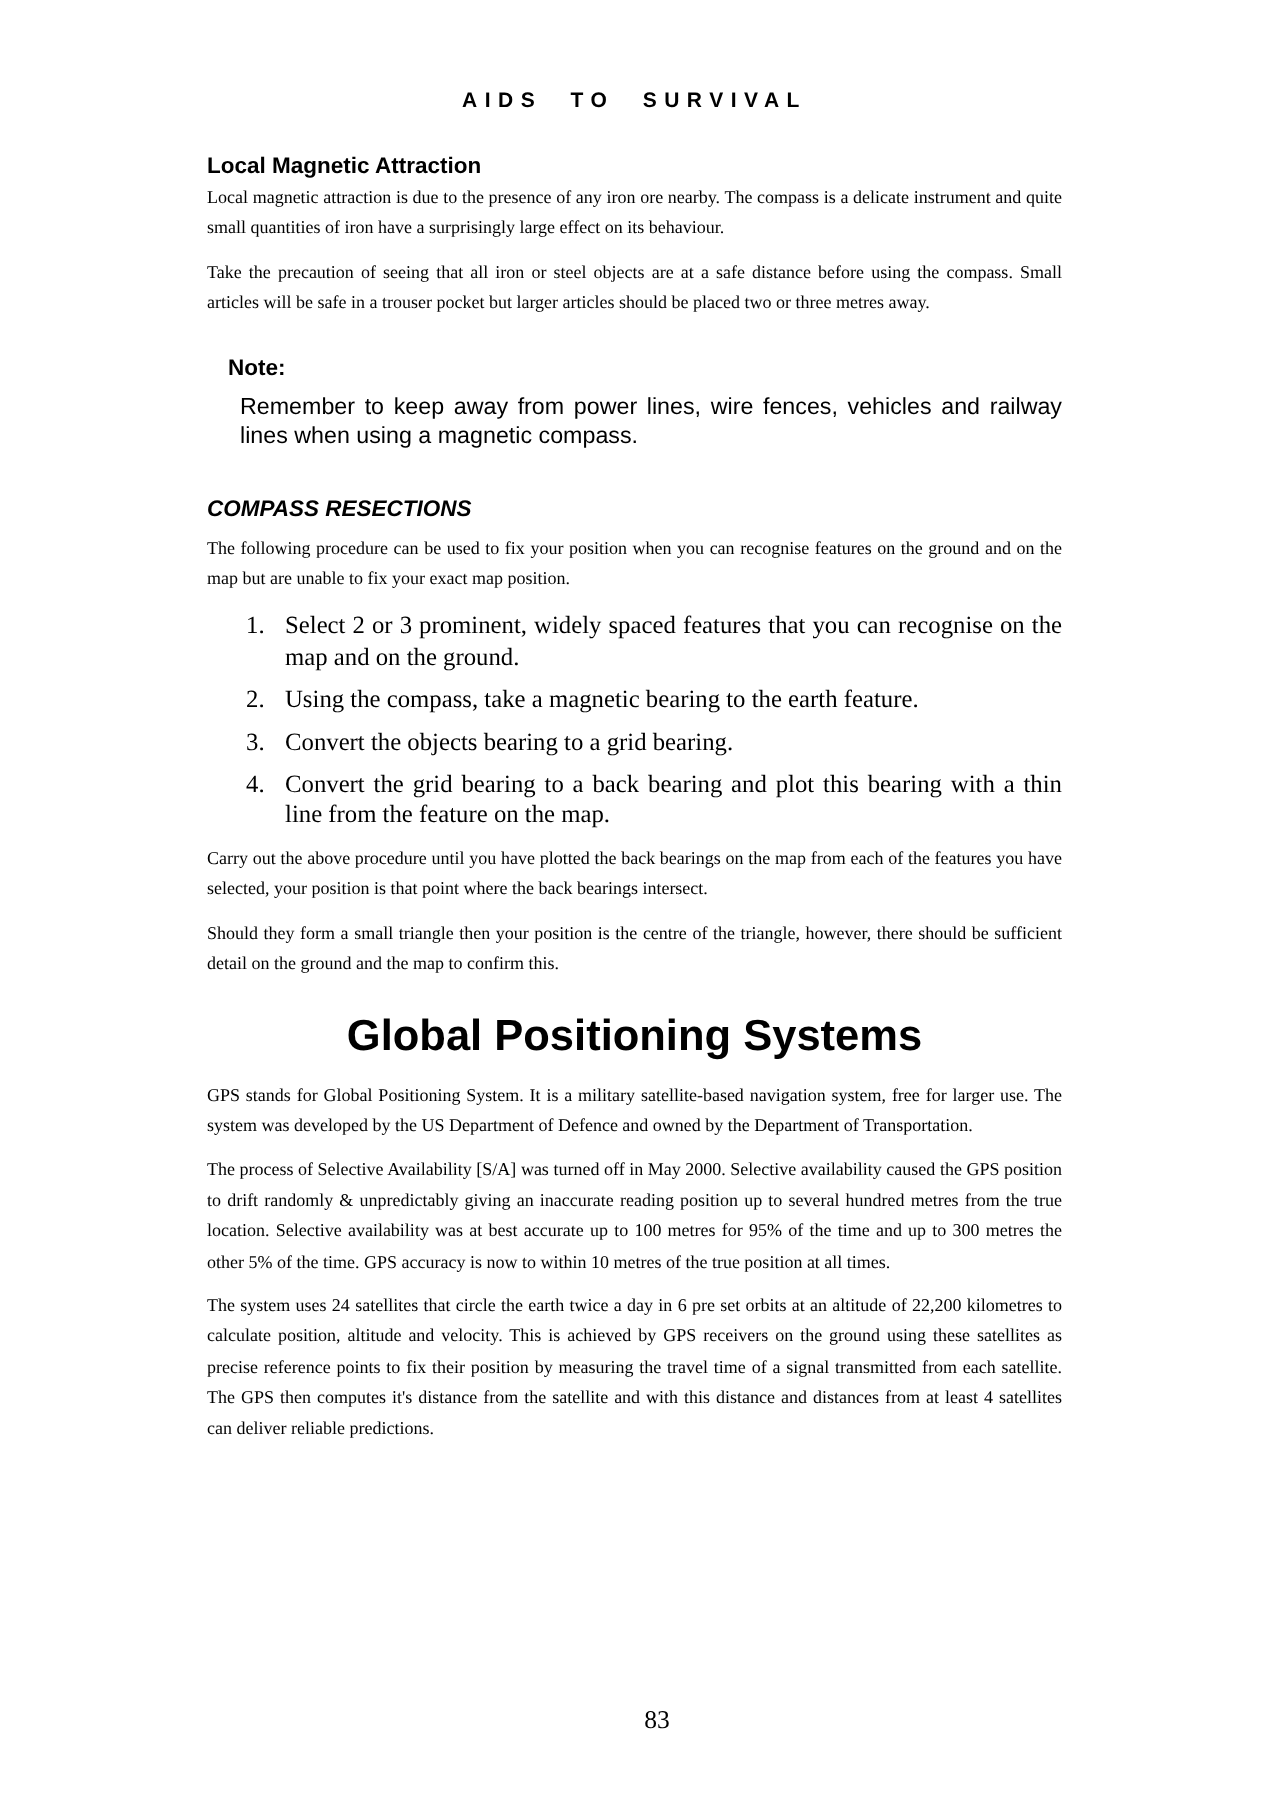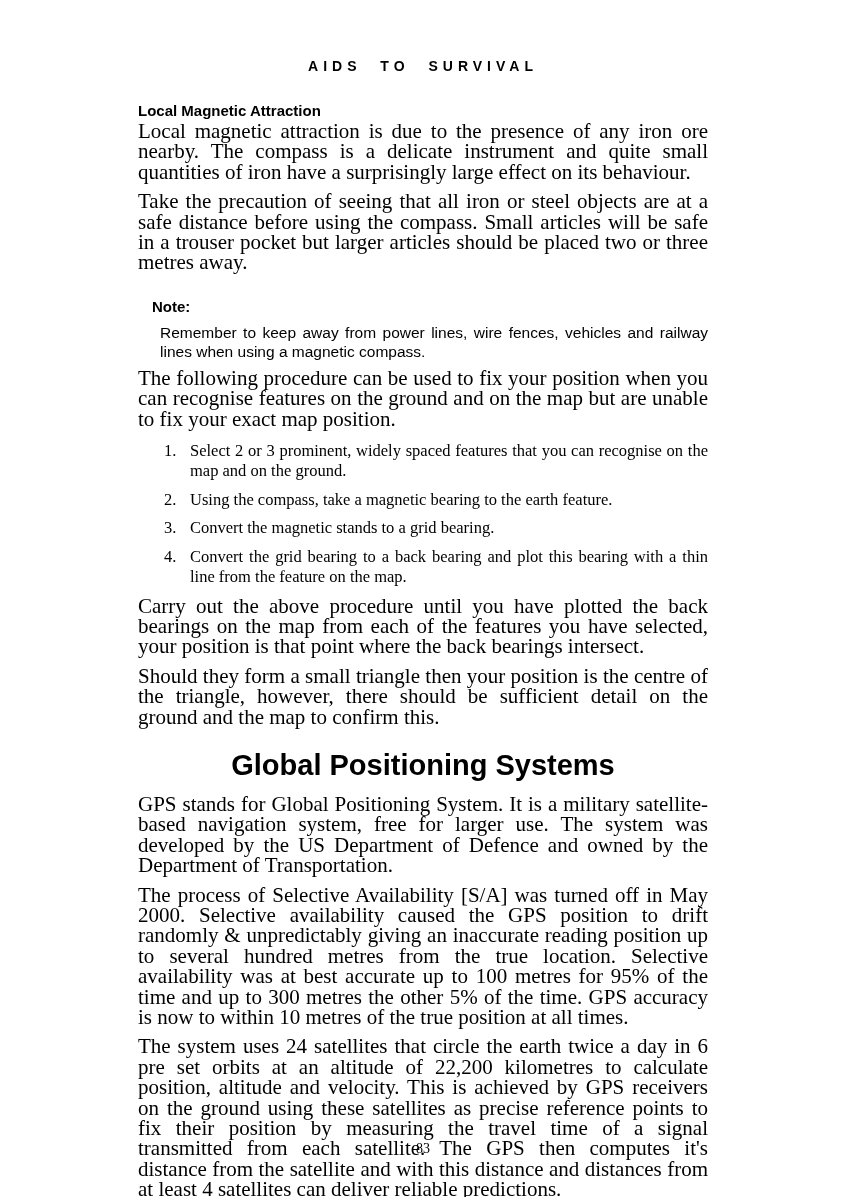--- a/index.html
+++ b/index.html
@@ -34,21 +34,21 @@
   }
   .heading-magnetic {
     margin-top: 27px;
   }
   .heading-resections {
     font-style: italic;
     margin-top: 29px;
     margin-bottom: 6px;
   }
   p.body-para {
-    font-size: 21px;
+    font-size: 12px;
     line-height: 20.4px;
     text-align: justify;
     margin-top: 9px;
   }
   p.first-para { margin-top: 1px; }
   .note-block {
     margin-top: 25px;
     margin-bottom: 6px;
   }
   .note-label {
@@ -90,50 +90,51 @@
     font-family: "Liberation Sans", sans-serif;
     font-weight: bold;
     font-size: 29px;
     text-align: center;
     margin-top: 22px;
     margin-bottom: 12px;
   }
   .page-number {
     position: absolute;
     bottom: 52px;
-    left: 0;
+    left: 15px;
     width: 100%;
     text-align: center;
-    font-size: 14px;
+    font-size: 17px;
   }
 </style>
 </head>
 <body>
 
 <div class="page">
 
   <div class="running-head">AIDS TO SURVIVAL</div>
 
   <div class="content">
 
     <h3 class="h-sans heading-magnetic">Local Magnetic Attraction</h3>
     <p class="body-para first-para">Local magnetic attraction is due to the presence of any iron ore nearby. The compass is a delicate instrument and quite small quantities of iron have a surprisingly large effect on its behaviour.</p>
     <p class="body-para">Take the precaution of seeing that all iron or steel objects are at a safe distance before using the compass. Small articles will be safe in a trouser pocket but larger articles should be placed two or three metres away.</p>
 
     <div class="note-block">
       <div class="note-label">Note:</div>
       <div class="note-body">Remember to keep away from power lines, wire fences, vehicles and railway lines when using a magnetic compass.</div>
     </div>
 
+    <h3 class="h-sans heading-resections">COMPASS RESECTIONS</h3>
     <p class="body-para first-para">The following procedure can be used to fix your position when you can recognise features on the ground and on the map but are unable to fix your exact map position.</p>
 
     <ol class="steps">
       <li>Select 2 or 3 prominent, widely spaced features that you can recognise on the map and on the ground.</li>
       <li>Using the compass, take a magnetic bearing to the earth feature.</li>
-      <li>Convert the magnetic stands to a grid bearing.</li>
+      <li>Convert the objects bearing to a grid bearing.</li>
       <li>Convert the grid bearing to a back bearing and plot this bearing with a thin line from the feature on the map.</li>
     </ol>
 
     <p class="body-para first-para">Carry out the above procedure until you have plotted the back bearings on the map from each of the features you have selected, your position is that point where the back bearings intersect.</p>
     <p class="body-para">Should they form a small triangle then your position is the centre of the triangle, however, there should be sufficient detail on the ground and the map to confirm this.</p>
 
     <h1 class="gps-heading">Global Positioning Systems</h1>
     <p class="body-para first-para">GPS stands for Global Positioning System. It is a military satellite-based navigation system, free for larger use. The system was developed by the US Department of Defence and owned by the Department of Transportation.</p>
     <p class="body-para">The process of Selective Availability [S/A] was turned off in May 2000. Selective availability caused the GPS position to drift randomly &amp; unpredictably giving an inaccurate reading position up to several hundred metres from the true location. Selective availability was at best accurate up to 100 metres for 95% of the time and up to 300 metres the other 5% of the time. GPS accuracy is now to within 10 metres of the true position at all times.</p>
     <p class="body-para">The system uses 24 satellites that circle the earth twice a day in 6 pre set orbits at an altitude of 22,200 kilometres to calculate position, altitude and velocity. This is achieved by GPS receivers on the ground using these satellites as precise reference points to fix their position by measuring the travel time of a signal transmitted from each satellite. The GPS then computes it's distance from the satellite and with this distance and distances from at least 4 satellites can deliver reliable predictions.</p>

